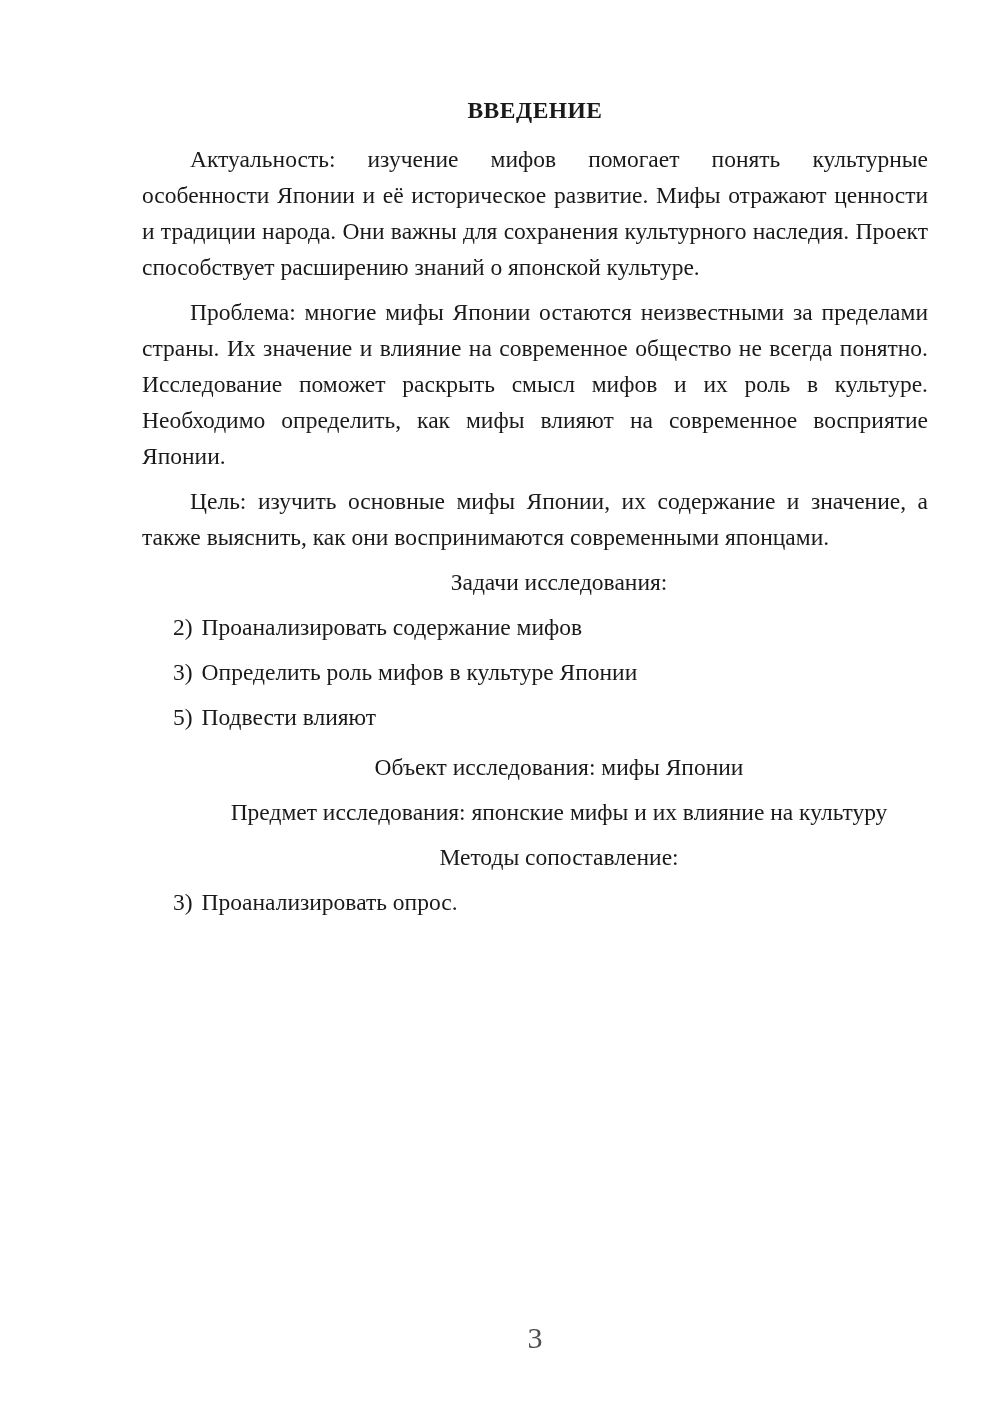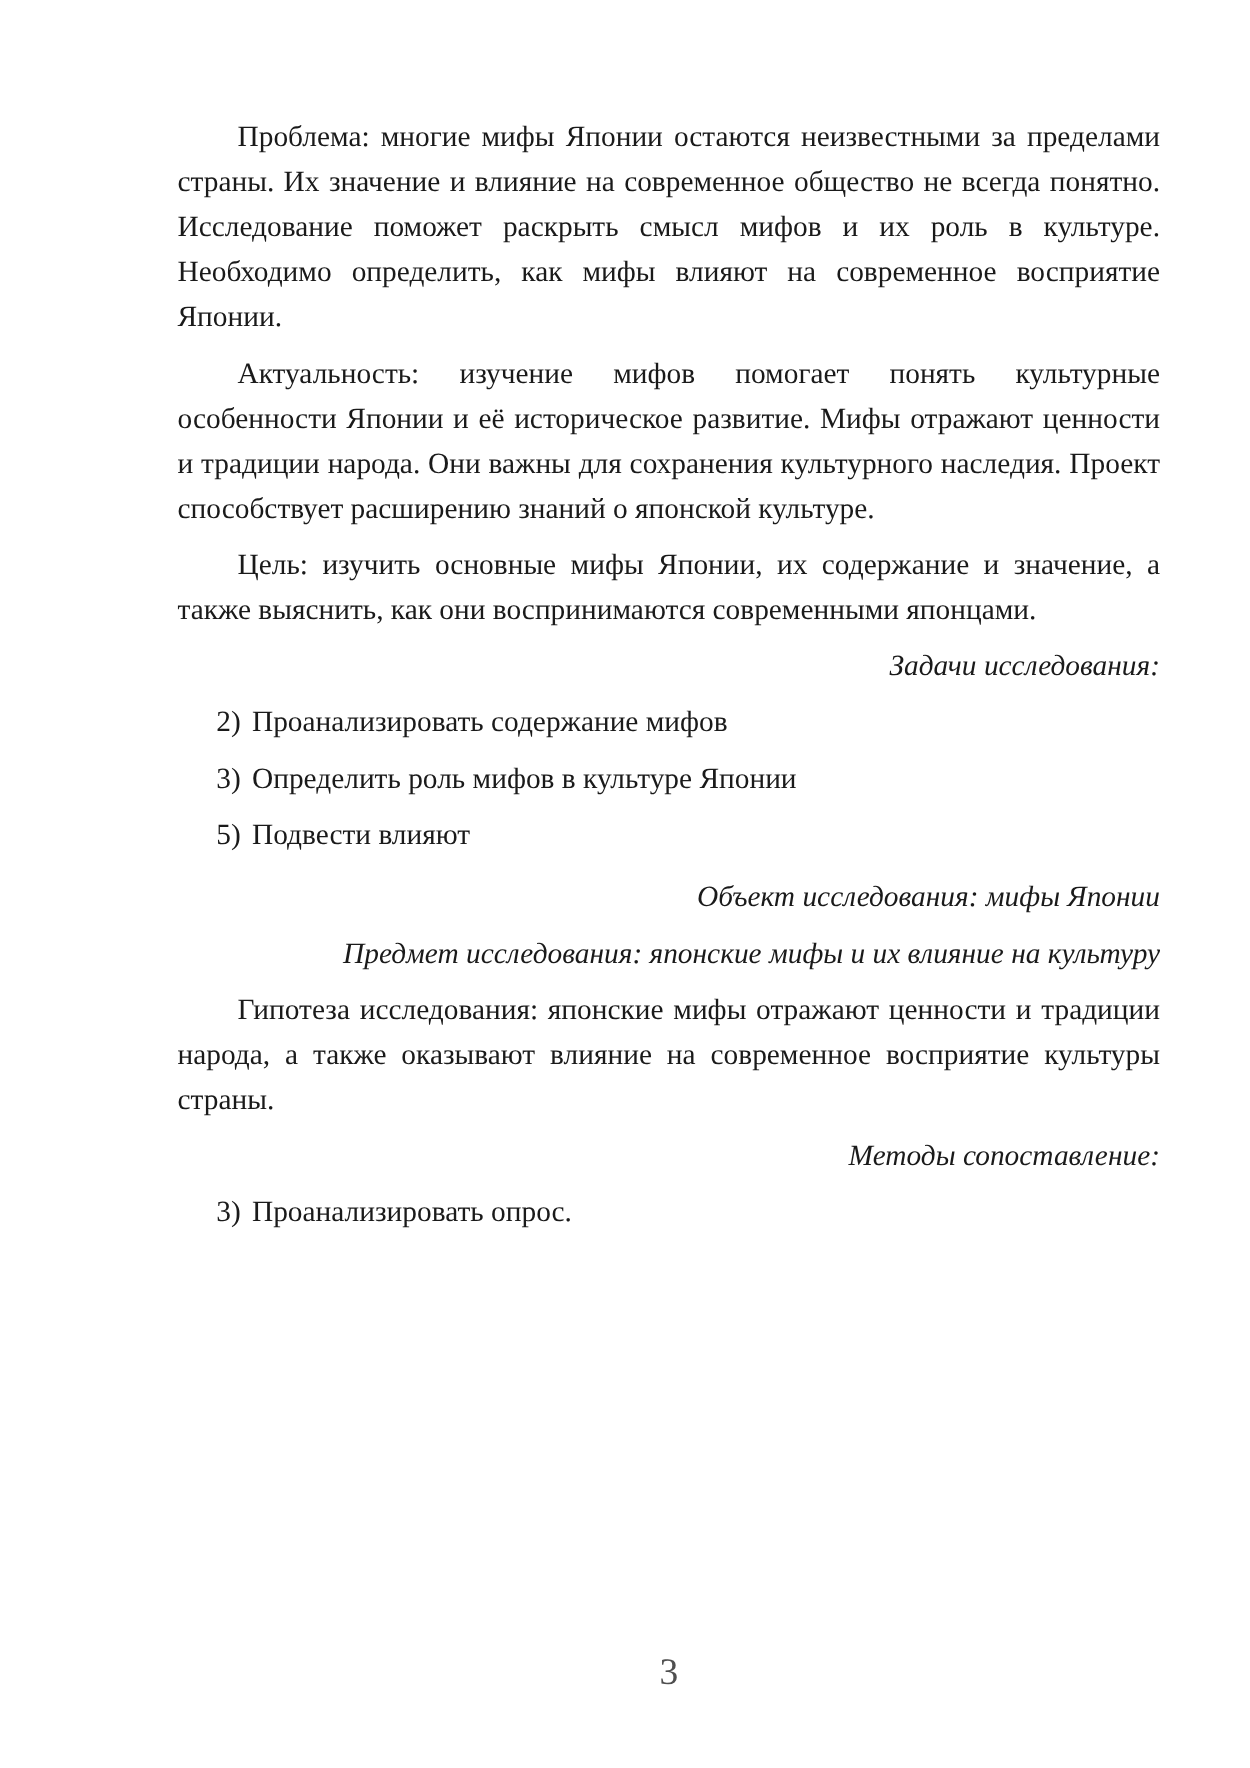--- a/index.html
+++ b/index.html
@@ -28,23 +28,22 @@
     margin: 0 0 13px 0;
     letter-spacing: 0.5px;
   }
   .para {
     margin: 0 0 9px 0;
     text-align: justify;
     text-indent: 48px;
   }
   .para-line {
     margin: 0 0 9px 0;
-    text-align: right;
+    text-align: center;
     text-indent: 48px;
-    font-style: italic;
   }
   .list-item {
     margin: 0 0 9px 0;
     padding-left: 31px;
     text-align: left;
     text-indent: 0;
   }
   .list-item .num {
     margin-right: 9px;
   }
@@ -60,44 +59,44 @@
     font-size: 30px;
     line-height: 36px;
     color: #4f4f4f;
   }
 </style>
 </head>
 <body>
 
 <div class="page">
 
+  <h1 class="doc-title">ВВЕДЕНИЕ</h1>
+
+  <p class="para">Актуальность: изучение мифов помогает понять культурные особенности Японии и её историческое развитие. Мифы отражают ценности и традиции народа. Они важны для сохранения культурного наследия. Проект способствует расширению знаний о японской культуре.</p>
 
   <p class="para">Проблема: многие мифы Японии остаются неизвестными за пределами страны. Их значение и влияние на современное общество не всегда понятно. Исследование поможет раскрыть смысл мифов и их роль в культуре. Необходимо определить, как мифы влияют на современное восприятие Японии.</p>
-
-  <p class="para">Актуальность: изучение мифов помогает понять культурные особенности Японии и её историческое развитие. Мифы отражают ценности и традиции народа. Они важны для сохранения культурного наследия. Проект способствует расширению знаний о японской культуре.</p>
 
   <p class="para">Цель: изучить основные мифы Японии, их содержание и значение, а также выяснить, как они воспринимаются современными японцами.</p>
 
   <p class="para-line">Задачи исследования:</p>
 
   <p class="list-item">
     <span class="num">2)</span><span>Проанализировать содержание мифов</span>
   </p>
   <p class="list-item">
     <span class="num">3)</span><span>Определить роль мифов в культуре Японии</span>
   </p>
   <p class="list-item list-gap-after">
     <span class="num">5)</span><span>Подвести влияют</span>
   </p>
 
   <p class="para-line">Объект исследования: мифы Японии</p>
 
   <p class="para-line">Предмет исследования: японские мифы и их влияние на культуру</p>
 
-  <p class="para">Гипотеза исследования: японские мифы отражают ценности и традиции народа, а также оказывают влияние на современное восприятие культуры страны.</p>
 
   <p class="para-line">Методы сопоставление:</p>
 
   <p class="list-item">
     <span class="num">3)</span><span>Проанализировать опрос.</span>
   </p>
 
   <div class="footer-pagenum">3</div>
 
 </div>

